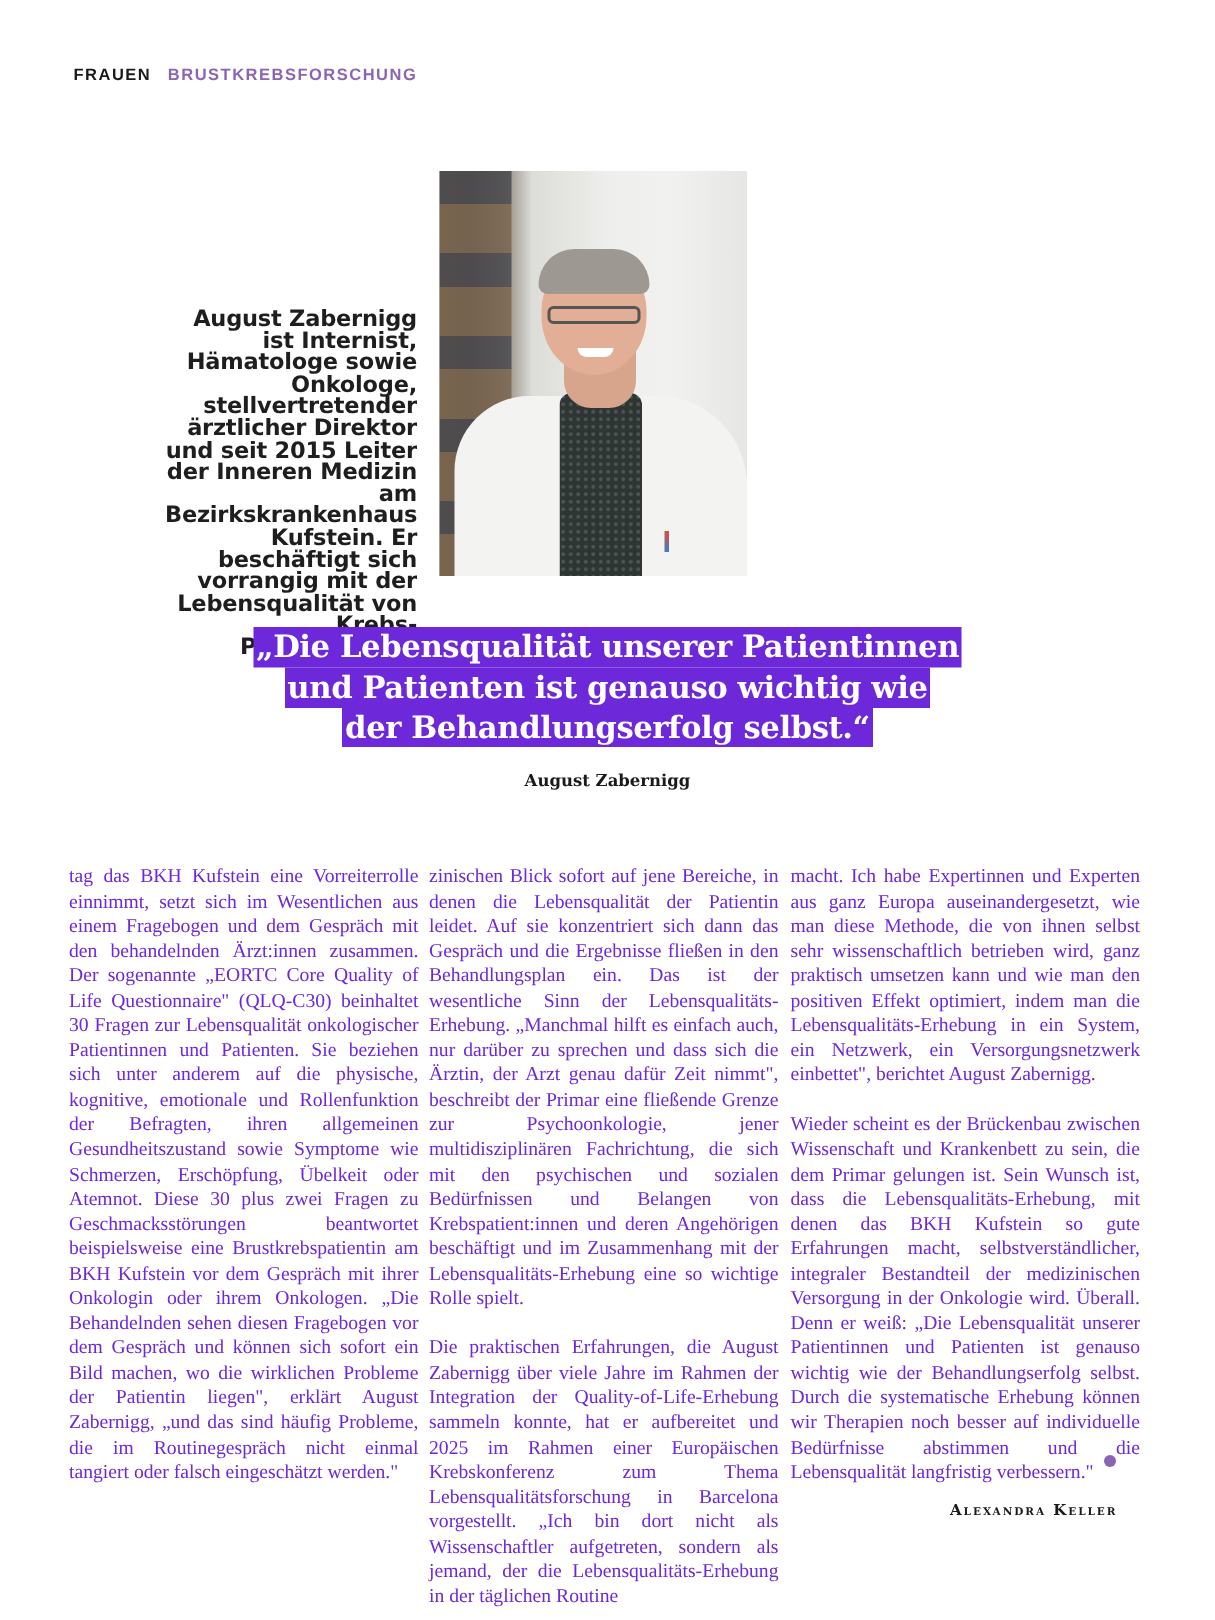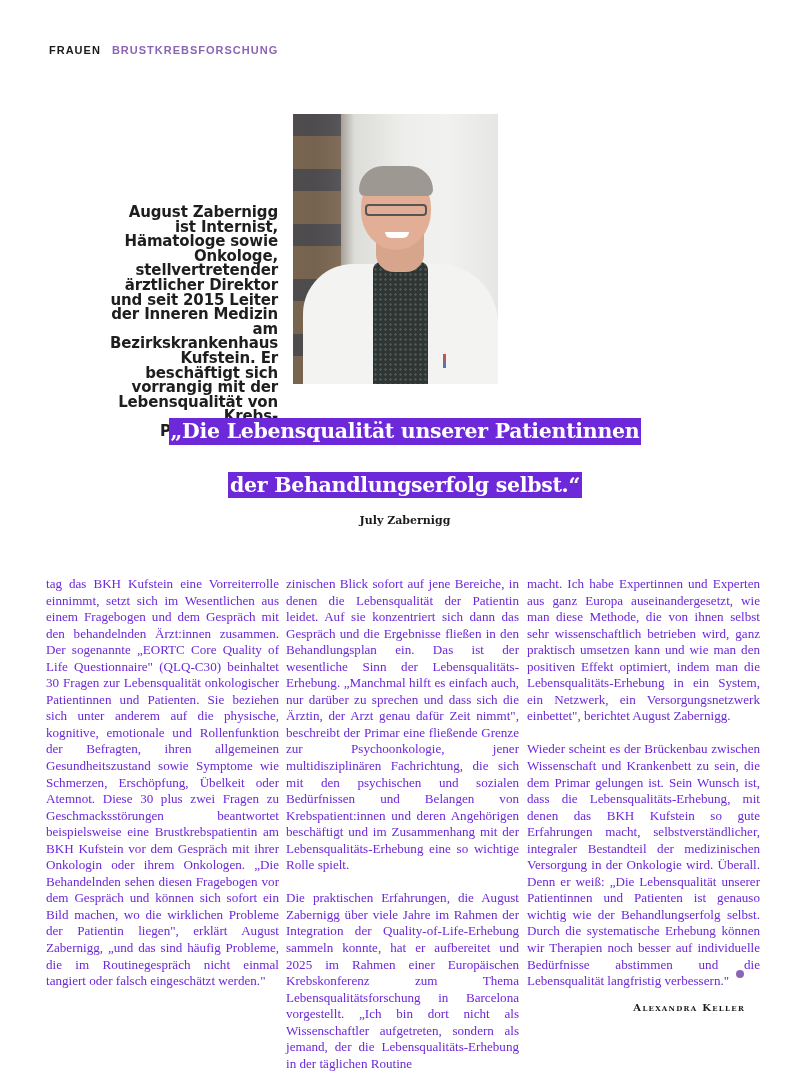--- a/index.html
+++ b/index.html
@@ -79,24 +79,24 @@
   <div class="neck"></div>
   <div class="head"></div>
   <div class="hair"></div>
   <div class="glasses"></div>
   <div class="smile"></div>
   <div class="pen"></div>
 </div>
 
 <div class="pullquote">
   <span class="line">„Die Lebensqualität unserer Patientinnen</span><br>
-  <br>
+  <span class="line">und Patienten ist genauso wichtig wie</span><br>
   <span class="line">der Behandlungserfolg selbst.“</span>
 </div>
-<div class="quote-author">July Zabernigg</div>
+<div class="quote-author">August Zabernigg</div>
 
 <div class="col col1">
   <p>tag das BKH Kufstein eine Vorreiterrolle einnimmt, setzt sich im Wesentlichen aus einem Fragebogen und dem Gespräch mit den behandelnden Ärzt:innen zusammen. Der sogenannte „EORTC Core Quality of Life Questionnaire" (QLQ-C30) beinhaltet 30 Fragen zur Lebensqualität onkologischer Patientinnen und Patienten. Sie beziehen sich unter anderem auf die physische, kognitive, emotionale und Rollenfunktion der Befragten, ihren allgemeinen Gesundheitszustand sowie Symptome wie Schmerzen, Erschöpfung, Übelkeit oder Atemnot. Diese 30 plus zwei Fragen zu Geschmacksstörungen beantwortet beispielsweise eine Brustkrebspatientin am BKH Kufstein vor dem Gespräch mit ihrer Onkologin oder ihrem Onkologen. „Die Behandelnden sehen diesen Fragebogen vor dem Gespräch und können sich sofort ein Bild machen, wo die wirklichen Probleme der Patientin liegen", erklärt August Zabernigg, „und das sind häufig Probleme, die im Routinegespräch nicht einmal tangiert oder falsch eingeschätzt werden."</p>
 </div>
 <div class="col col2">
   <p>zinischen Blick sofort auf jene Bereiche, in denen die Lebensqualität der Patientin leidet. Auf sie konzentriert sich dann das Gespräch und die Ergebnisse fließen in den Behandlungsplan ein. Das ist der wesentliche Sinn der Lebensqualitäts-Erhebung. „Manchmal hilft es einfach auch, nur darüber zu sprechen und dass sich die Ärztin, der Arzt genau dafür Zeit nimmt", beschreibt der Primar eine fließende Grenze zur Psychoonkologie, jener multidisziplinären Fachrichtung, die sich mit den psychischen und sozialen Bedürfnissen und Belangen von Krebspatient:innen und deren Angehörigen beschäftigt und im Zusammenhang mit der Lebensqualitäts-Erhebung eine so wichtige Rolle spielt.</p>
   <p>Die praktischen Erfahrungen, die August Zabernigg über viele Jahre im Rahmen der Integration der Quality-of-Life-Erhebung sammeln konnte, hat er aufbereitet und 2025 im Rahmen einer Europäischen Krebskonferenz zum Thema Lebensqualitätsforschung in Barcelona vorgestellt. „Ich bin dort nicht als Wissenschaftler aufgetreten, sondern als jemand, der die Lebensqualitäts-Erhebung in der täglichen Routine</p>
 </div>
 <div class="col col3">
   <p>macht. Ich habe Expertinnen und Experten aus ganz Europa auseinandergesetzt, wie man diese Methode, die von ihnen selbst sehr wissenschaftlich betrieben wird, ganz praktisch umsetzen kann und wie man den positiven Effekt optimiert, indem man die Lebensqualitäts-Erhebung in ein System, ein Netzwerk, ein Versorgungsnetzwerk einbettet", berichtet August Zabernigg.</p>

